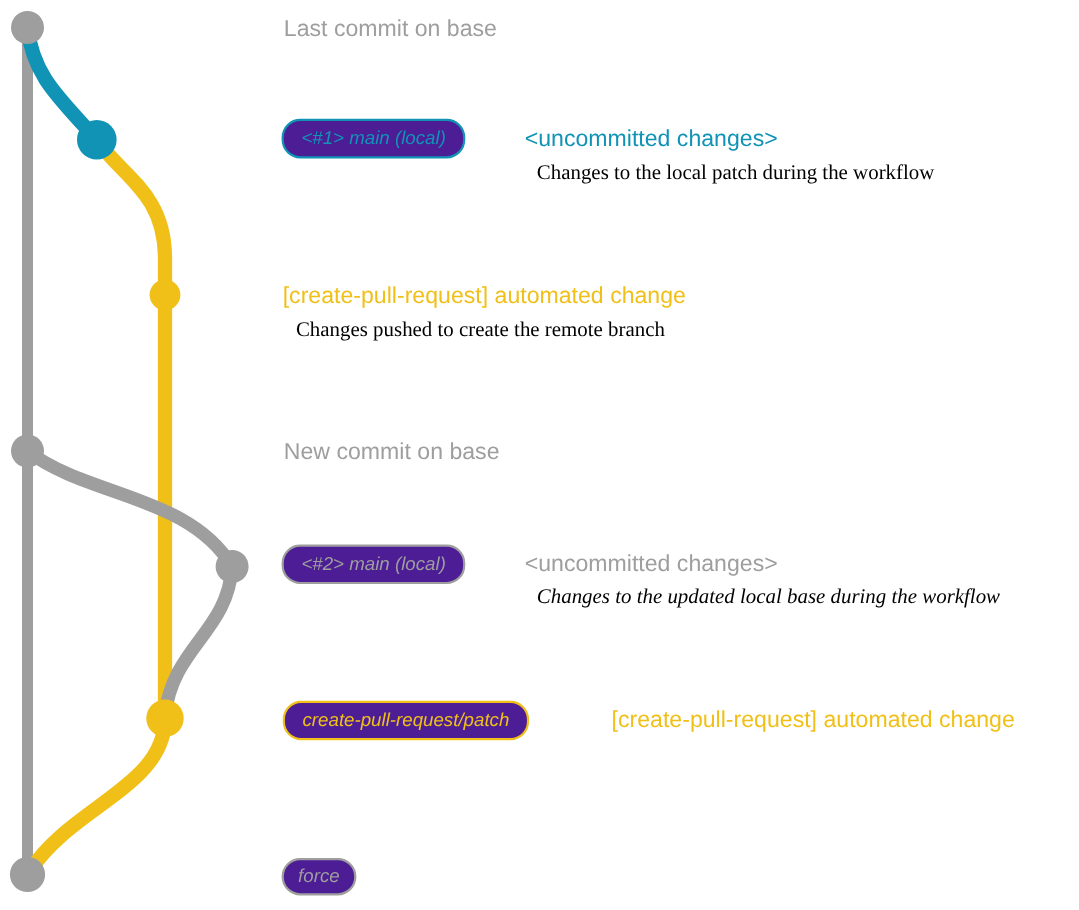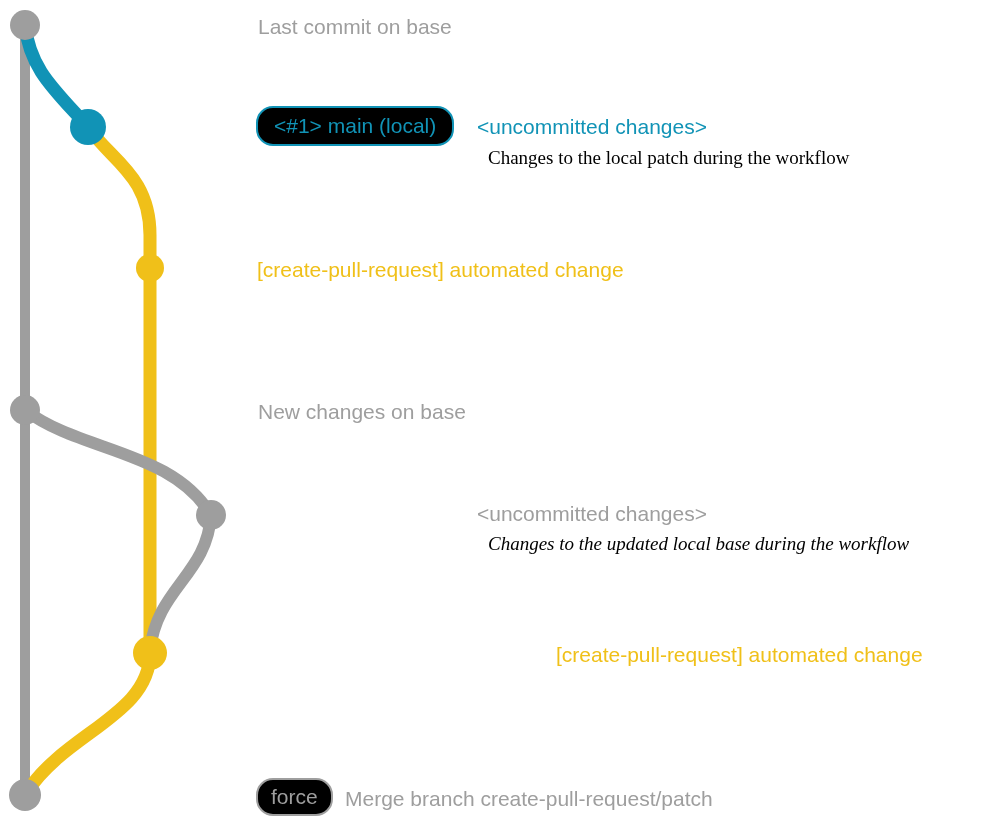--- a/index.html
+++ b/index.html
@@ -43,25 +43,26 @@
     color: var(--c-black);
     white-space: nowrap;
     line-height: 1;
   }
   .badge {
     position: absolute;
     transform: translateY(-50%);
     border: 2px solid;
     border-radius: 17px;
     padding: 7px 16px 8px 16px;
-    font-size: 21px;
+    font-size: 17px;
     white-space: nowrap;
-    background: #000000;
+    background: #4c1d95;
     line-height: 1;
     box-sizing: border-box;
+    font-style: italic;
   }
   .c-gray   { color: var(--c-gray);   border-color: var(--c-gray); }
   .c-blue   { color: var(--c-blue);   border-color: var(--c-blue); }
   .c-yellow { color: var(--c-yellow); border-color: var(--c-yellow); }
 </style>
 </head>
 <body>
 
 <div id="canvas">
 
@@ -88,24 +89,26 @@
     <circle cx="25" cy="795" r="16" class="fill-gray"></circle>
   </svg>
 
   <div class="lbl c-gray" style="left:258px; top:26px;">Last commit on base</div>
 
   <div class="badge c-blue" style="left:256px; top:126px;">&lt;#1&gt; main (local)</div>
   <div class="lbl c-blue" style="left:477px; top:126px;">&lt;uncommitted changes&gt;</div>
   <div class="cap" style="left:488px; top:157px;">Changes to the local patch during the workflow</div>
 
   <div class="lbl c-yellow" style="left:257px; top:269px;">[create-pull-request] automated change</div>
+  <div class="cap" style="left:269px; top:300px;">Changes pushed to create the remote branch</div>
 
-  <div class="lbl c-gray" style="left:258px; top:411px;">New changes on base</div>
+  <div class="lbl c-gray" style="left:258px; top:411px;">New commit on base</div>
 
+  <div class="badge c-gray" style="left:256px; top:513px;">&lt;#2&gt; main (local)</div>
   <div class="lbl c-gray" style="left:477px; top:513px;">&lt;uncommitted changes&gt;</div>
   <div class="cap" style="left:488px; top:543px;font-style:italic;">Changes to the updated local base during the workflow</div>
 
+  <div class="badge c-yellow" style="left:257px; top:655px;">create-pull-request/patch</div>
   <div class="lbl c-yellow" style="left:556px; top:654px;">[create-pull-request] automated change</div>
 
   <div class="badge c-gray" style="left:256px; top:797px; padding:6px 13px 7px 13px;">force</div>
-  <div class="lbl c-gray" style="left:345px; top:798px;">Merge branch create-pull-request/patch</div>
 
 </div>
 
 </body></html>

